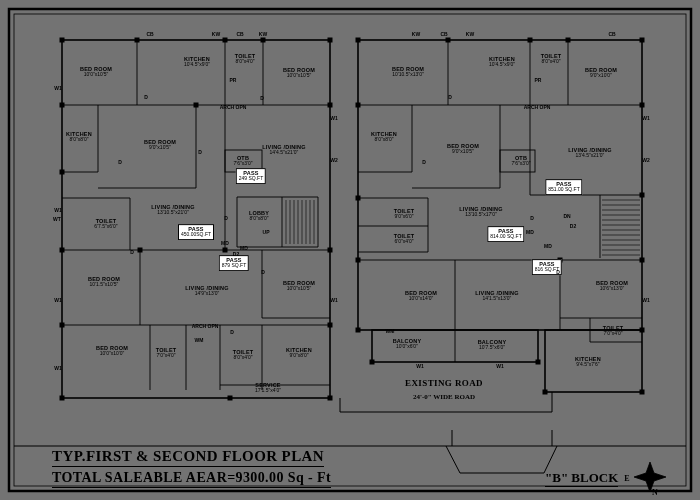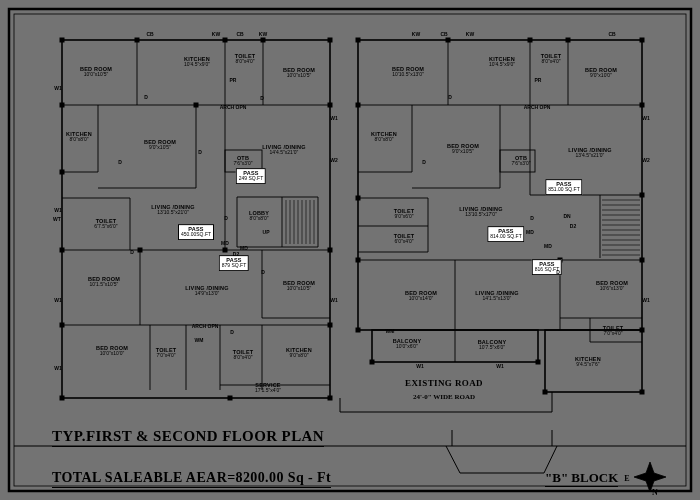--- a/index.html
+++ b/index.html
@@ -402,20 +402,20 @@
   <span class="mk" style="left:390px;top:331px">WM</span>
   <span class="mk" style="left:266px;top:232px">UP</span>
   <span class="mk" style="left:567px;top:216px">DN</span>
   <span class="mk" style="left:233px;top:107px">ARCH OPN</span>
   <span class="mk" style="left:205px;top:326px">ARCH OPN</span>
   <span class="mk" style="left:537px;top:107px">ARCH OPN</span>
 
   <div class="road-lbl road-big" style="left:444px;top:383px">EXISTING ROAD</div>
   <div class="road-lbl road-small" style="left:444px;top:397px">24'-0" WIDE ROAD</div>
 
-  <div class="main-title" style="left:52px;top:428px">TYP.FIRST &amp; SECOND FLOOR PLAN</div>
-  <div class="sub-title" style="left:52px;top:470px">TOTAL SALEABLE AEAR=8200.00 Sq - Ft</div>
+  <div class="main-title" style="left:52px;top:448px">TYP.FIRST &amp; SECOND FLOOR PLAN</div>
+  <div class="sub-title" style="left:52px;top:470px">TOTAL SALEABLE AEAR=9300.00 Sq - Ft</div>
   <div class="block-title" style="left:545px;top:470px">"B" BLOCK</div>
 
   <span class="compass-letter" style="left:627px;top:478px">E</span>
   <span class="compass-letter" style="left:655px;top:492px">N</span>
 
 </div>
 
 </body></html>

